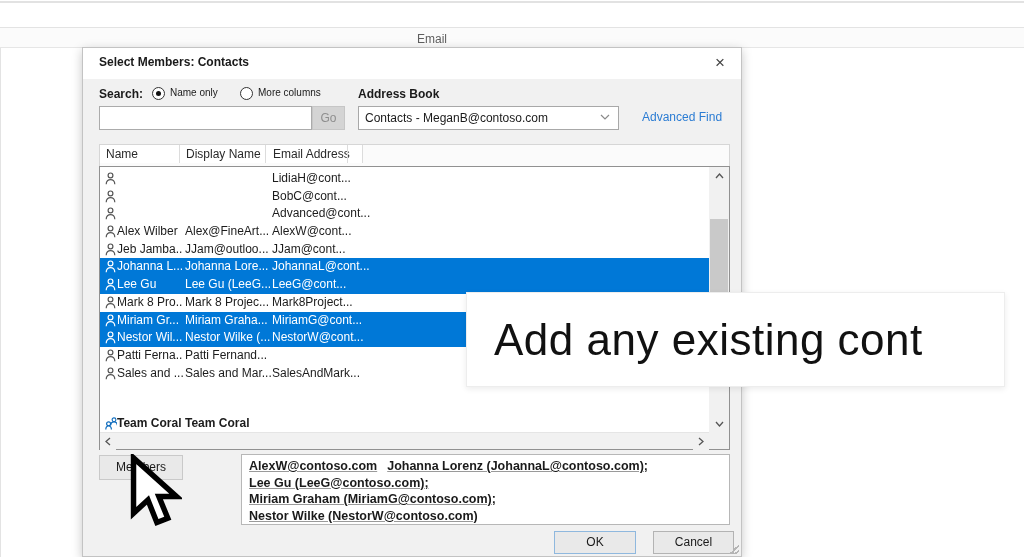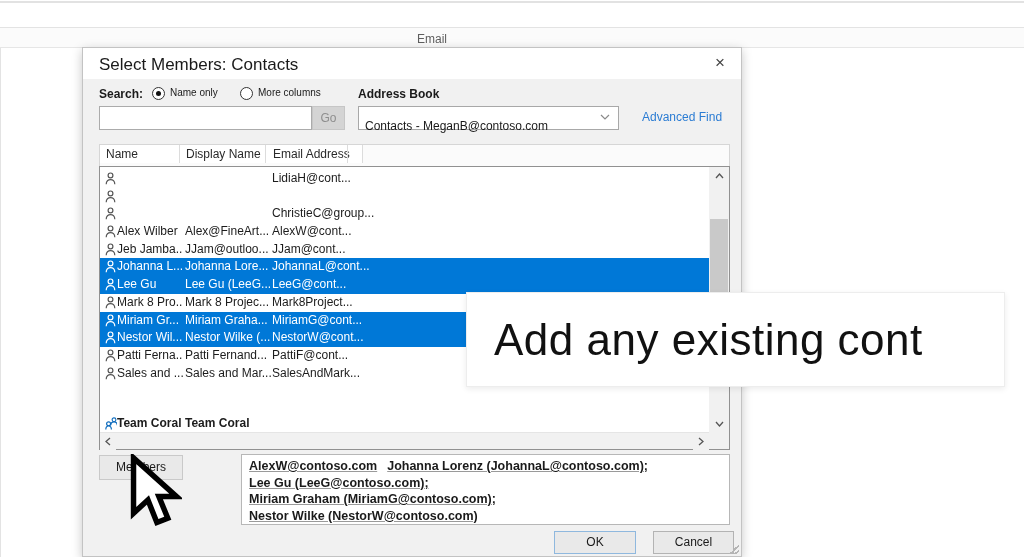--- a/index.html
+++ b/index.html
@@ -11,21 +11,21 @@
   #bg-topline   { left:0; top:1px; width:1024px; height:2px; background:#e2e2e2; }
   #bg-band      { left:0; top:27px; width:1024px; height:21px; background:#fbfbfb;
                   border-top:1px solid #e3e3e3; border-bottom:1px solid #e6e6e6; }
   #bg-email     { left:417px; top:32px; font-size:12px; color:#5f5f5f; }
   #bg-vline     { left:0; top:48px; width:1px; height:509px; background:#e3e3e3; }
 
   
   #dialog { left:82px; top:47px; width:660px; height:510px; background:#f1f1f1;
     border:1px solid #c3c3c3; box-shadow:0 3px 10px rgba(0,0,0,.22); }
   #dlg-titlebar { left:0; top:0; width:658px; height:31px; background:#ffffff; }
-  #dlg-title { left:16px; top:7px; font-size:17px; color:#1a1a1a; }
+  #dlg-title { left:16px; top:7px; font-size:12px; color:#1a1a1a;font-weight:bold; }
   #dlg-close { right:10px; top:4px; width:22px; height:22px; font-size:17px; color:#444;
     text-align:center; line-height:22px; cursor:default; }
 
   .lbl-bold { font-size:12px; font-weight:bold; color:#1a1a1a; }
   .lbl { font-size:10px; color:#1a1a1a; }
 
   #search-label { left:16px; top:39px; }
   .radio { width:13px; height:13px; border:1px solid #333; border-radius:50%;
     background:#fff; display:inline-block; }
   #radio1 { left:69px; top:39px; }
@@ -37,21 +37,21 @@
   #addrbook-label { left:275px; top:39px; }
 
   #search-input { left:16px; top:58px; width:213px; height:24px; background:#fff;
     border:1px solid #ababab; font-size:12px; padding:0 5px;
     font-family:"Liberation Sans", sans-serif; }
   #go-btn { left:229px; top:58px; width:33px; height:24px; background:#d4d4d4;
     border:1px solid #c6c6c6; color:#8e8e8e; font-size:12px; text-align:center;
     line-height:22px; }
   #addrbook-select { left:275px; top:58px; width:261px; height:24px; background:#fff;
     border:1px solid #a8a8a8; font-size:12px; color:#1a1a1a; line-height:22px;
-    padding:8px 6px; }
+    padding:0 6px; }
   #addrbook-chevron { right:8px; top:6px; }
   #advanced-find { left:559px; top:62px; font-size:12px; color:#2b7cd3; }
 
   
   #col-header { left:16px; top:96px; width:631px; height:27px; background:#fbfbfb;
     border:1px solid #d6d6d6; }
   .hdr-cell { position:absolute; top:2px; font-size:12px; color:#2a2a2a; }
   #hdr-name { left:6px; } #hdr-display { left:86px; } #hdr-email { left:173px; }
   .hdr-sep { position:absolute; top:0; width:1px; height:18px; background:#dcdcdc; }
   .hdr-bg { position:absolute; top:0; left:0; width:262px; height:18px; background:#ffffff; }
@@ -170,29 +170,30 @@
           <span class="cell c-display"></span>
           <span class="cell c-email">LidiaH@cont...</span>
         </div>
         <div class="row">
           <span class="cell c-icon" style="stroke:#555555"><svg width="11" height="13" viewBox="0 0 11 13">
               <circle cx="5.5" cy="3.4" r="2.4" fill="none" stroke-width="1.2"></circle>
               <path d="M1.2 12.2 c0-3.2 1.9-4.6 4.3-4.6 s4.3 1.4 4.3 4.6" fill="none" stroke-width="1.2"></path>
             </svg></span>
           <span class="cell c-name"></span>
           <span class="cell c-display"></span>
+          <span class="cell c-email">BobC@cont...</span>
         </div>
         <div class="row">
           <span class="cell c-icon" style="stroke:#555555"><svg width="11" height="13" viewBox="0 0 11 13">
               <circle cx="5.5" cy="3.4" r="2.4" fill="none" stroke-width="1.2"></circle>
               <path d="M1.2 12.2 c0-3.2 1.9-4.6 4.3-4.6 s4.3 1.4 4.3 4.6" fill="none" stroke-width="1.2"></path>
             </svg></span>
           <span class="cell c-name"></span>
           <span class="cell c-display"></span>
-          <span class="cell c-email">ChristieC@group...</span>
+          <span class="cell c-email">Advanced@cont...</span>
         </div>
         <div class="row">
           <span class="cell c-icon" style="stroke:#555555"><svg width="11" height="13" viewBox="0 0 11 13">
               <circle cx="5.5" cy="3.4" r="2.4" fill="none" stroke-width="1.2"></circle>
               <path d="M1.2 12.2 c0-3.2 1.9-4.6 4.3-4.6 s4.3 1.4 4.3 4.6" fill="none" stroke-width="1.2"></path>
             </svg></span>
           <span class="cell c-name">Alex Wilber</span>
           <span class="cell c-display">Alex@FineArt...</span>
           <span class="cell c-email">AlexW@cont...</span>
         </div>
@@ -250,21 +251,20 @@
           <span class="cell c-display">Nestor Wilke (...</span>
           <span class="cell c-email">NestorW@cont...</span>
         </div>
         <div class="row">
           <span class="cell c-icon" style="stroke:#555555"><svg width="11" height="13" viewBox="0 0 11 13">
               <circle cx="5.5" cy="3.4" r="2.4" fill="none" stroke-width="1.2"></circle>
               <path d="M1.2 12.2 c0-3.2 1.9-4.6 4.3-4.6 s4.3 1.4 4.3 4.6" fill="none" stroke-width="1.2"></path>
             </svg></span>
           <span class="cell c-name">Patti Ferna...</span>
           <span class="cell c-display">Patti Fernand...</span>
-          <span class="cell c-email">PattiF@cont...</span>
         </div>
         <div class="row">
           <span class="cell c-icon" style="stroke:#555555"><svg width="11" height="13" viewBox="0 0 11 13">
               <circle cx="5.5" cy="3.4" r="2.4" fill="none" stroke-width="1.2"></circle>
               <path d="M1.2 12.2 c0-3.2 1.9-4.6 4.3-4.6 s4.3 1.4 4.3 4.6" fill="none" stroke-width="1.2"></path>
             </svg></span>
           <span class="cell c-name">Sales and ...</span>
           <span class="cell c-display">Sales and Mar...</span>
           <span class="cell c-email">SalesAndMark...</span>
         </div>

